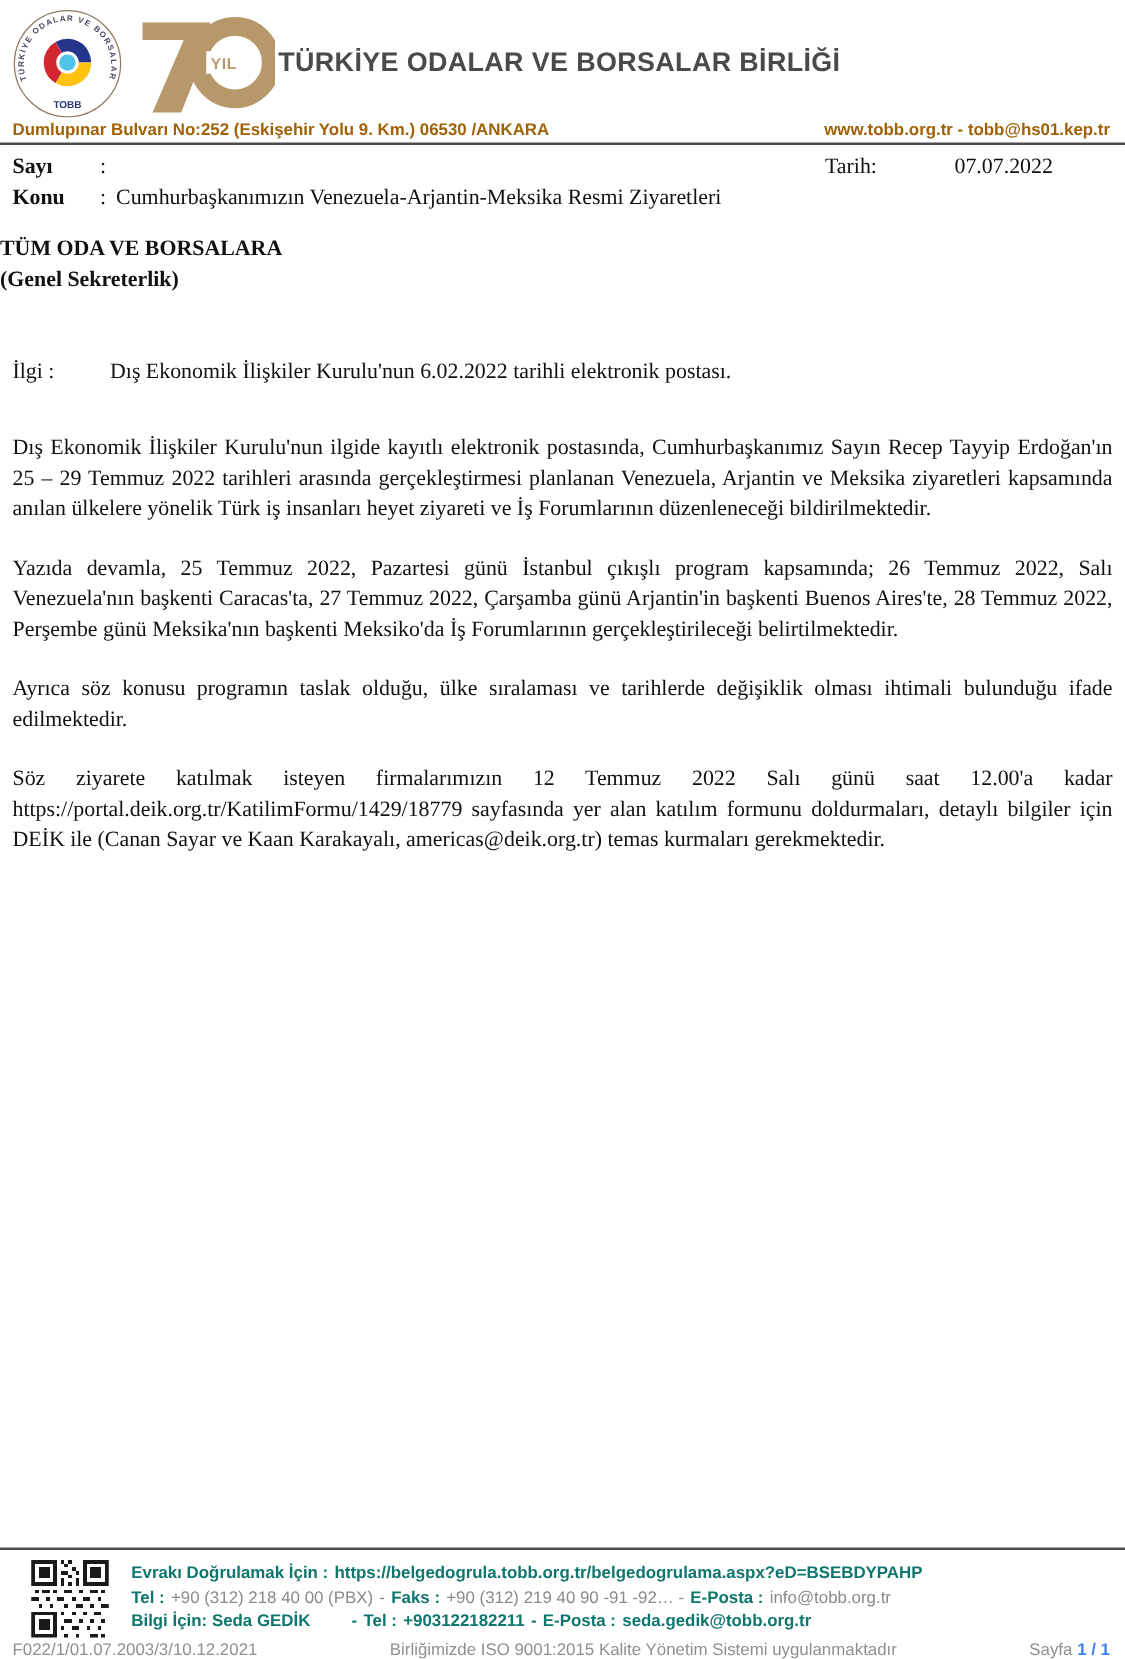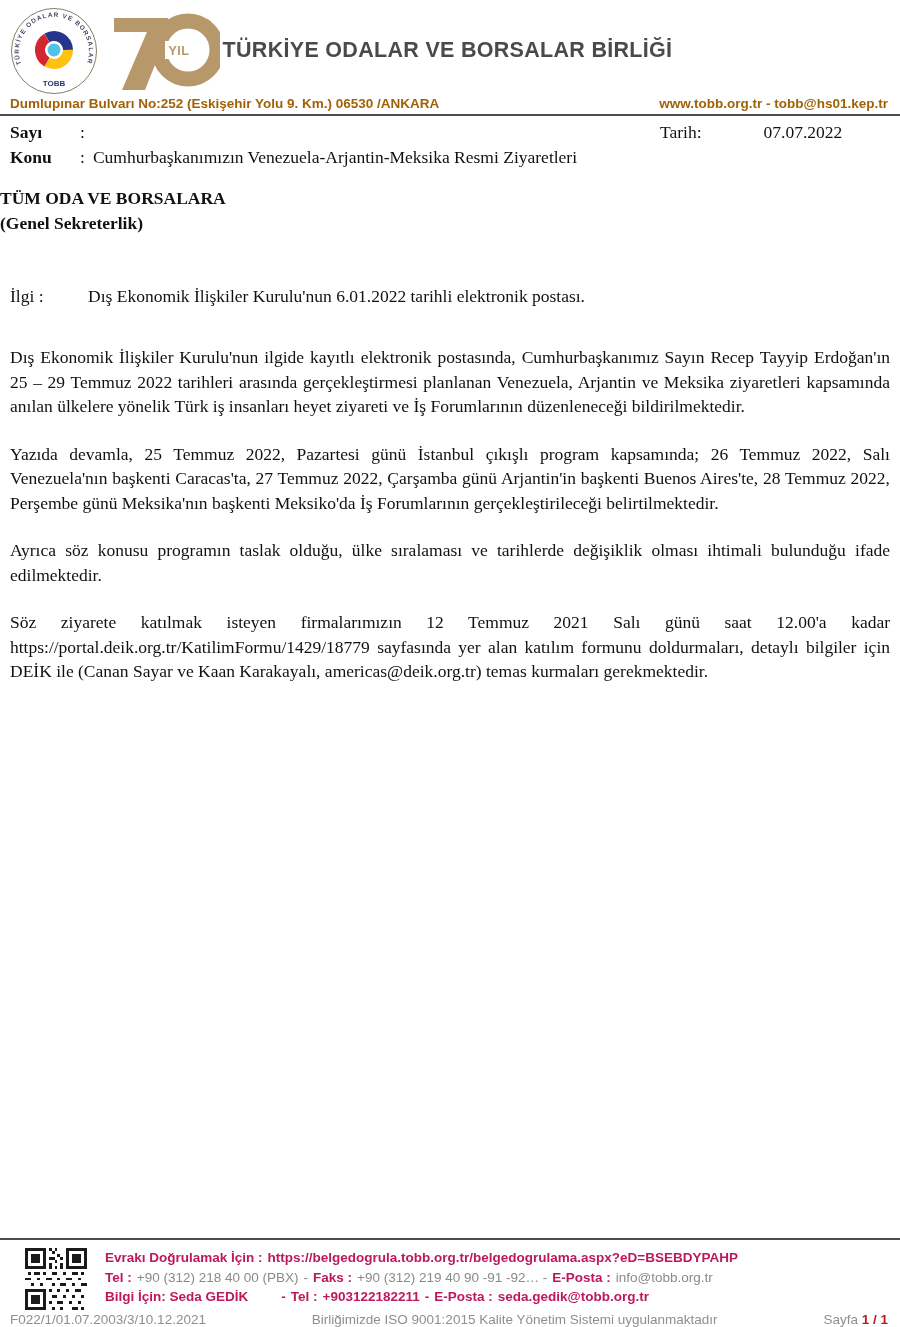--- a/index.html
+++ b/index.html
@@ -44,27 +44,27 @@
     font-size:17.5px; line-height:24.5px; text-align:justify; margin-top:23px;
   }
   .body-text p:first-child { margin-top:37px; }
   
   .footer { position:absolute; left:0; right:0; bottom:0; border-top:2px solid #4d4d4d;
             font-family:"Liberation Sans", sans-serif; }
   .footer-main { display:flex; align-items:flex-start; padding:8px 0 0 25px; }
   .qr { width:62px; height:62px; flex:0 0 auto; }
   .contact { margin-left:18px; font-size:13.5px; color:#8a8a8a; }
   .contact .line { display:flex; gap:5px; line-height:19.5px; white-space:nowrap; }
-  .contact .b { font-weight:bold; color:#be185d; }
+  .contact .b { font-weight:bold; color:#0f766e; }
   .contact .dash-wide { margin-left:28px; }
   .footer-bottom {
     display:flex; justify-content:space-between; align-items:baseline;
     padding:2px 12px 0 10px; font-size:13.5px; color:#8f8f8f;
   }
-  .page-num b { font-weight:bold; color:#b91c1c; }
+  .page-num b { font-weight:bold; color:#3b82f6; }
 </style>
 </head>
 <body>
 
 <div class="page">
 
   <div class="logo-row">
 
     <svg class="seal" viewBox="0 0 88 88">
       <circle cx="44" cy="45" r="42.5" fill="#ffffff" stroke="#8c7b63" stroke-width="1"></circle>
@@ -110,28 +110,28 @@
     </div>
   </div>
 
   <div class="recipient">
     <div>TÜM ODA VE BORSALARA</div>
     <div>(Genel Sekreterlik)</div>
   </div>
 
   <div class="ilgi">
     <span class="ilgi-label">İlgi :</span>
-    <span>Dış Ekonomik İlişkiler Kurulu'nun 6.01.2022 tarihli elektronik postası.</span>
+    <span>Dış Ekonomik İlişkiler Kurulu'nun 6.02.2022 tarihli elektronik postası.</span>
   </div>
 
   <div class="body-text">
     <p>Dış Ekonomik İlişkiler Kurulu'nun ilgide kayıtlı elektronik postasında, Cumhurbaşkanımız Sayın Recep Tayyip Erdoğan'ın 25 – 29 Temmuz 2022 tarihleri arasında gerçekleştirmesi planlanan Venezuela, Arjantin ve Meksika ziyaretleri kapsamında anılan ülkelere yönelik Türk iş insanları heyet ziyareti ve İş Forumlarının düzenleneceği bildirilmektedir.</p>
     <p>Yazıda devamla, 25 Temmuz 2022, Pazartesi günü İstanbul çıkışlı program kapsamında; 26 Temmuz 2022, Salı Venezuela'nın başkenti Caracas'ta, 27 Temmuz 2022, Çarşamba günü Arjantin'in başkenti Buenos Aires'te, 28 Temmuz 2022, Perşembe günü Meksika'nın başkenti Meksiko'da İş Forumlarının gerçekleştirileceği belirtilmektedir.</p>
     <p>Ayrıca söz konusu programın taslak olduğu, ülke sıralaması ve tarihlerde değişiklik olması ihtimali bulunduğu ifade edilmektedir.</p>
-    <p><span>Söz ziyarete katılmak isteyen firmalarımızın 12 Temmuz 2021 Salı günü saat 12.00'a kadar </span><span>https://portal.deik.org.tr/KatilimFormu/1429/18779</span><span> sayfasında yer alan katılım formunu doldurmaları, detaylı bilgiler için DEİK ile (Canan Sayar ve Kaan Karakayalı, americas@deik.org.tr) temas kurmaları gerekmektedir.</span></p>
+    <p><span>Söz ziyarete katılmak isteyen firmalarımızın 12 Temmuz 2022 Salı günü saat 12.00'a kadar </span><span>https://portal.deik.org.tr/KatilimFormu/1429/18779</span><span> sayfasında yer alan katılım formunu doldurmaları, detaylı bilgiler için DEİK ile (Canan Sayar ve Kaan Karakayalı, americas@deik.org.tr) temas kurmaları gerekmektedir.</span></p>
   </div>
 
   <div class="footer">
     <div class="footer-main">
 
       <svg class="qr" viewBox="0 0 21 21" shape-rendering="crispEdges">
         <rect x="0" y="0" width="21" height="21" fill="#ffffff"></rect>
         <g fill="#1a1a1a">
           <rect x="0" y="0" width="7" height="7"></rect>
             <rect x="14" y="0" width="7" height="7"></rect>

